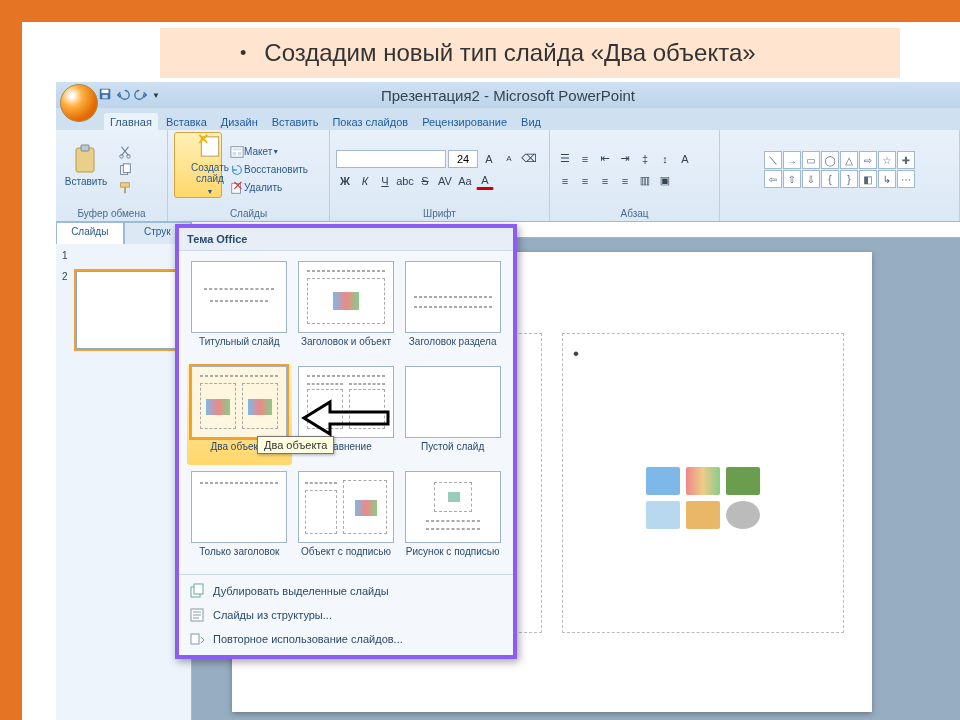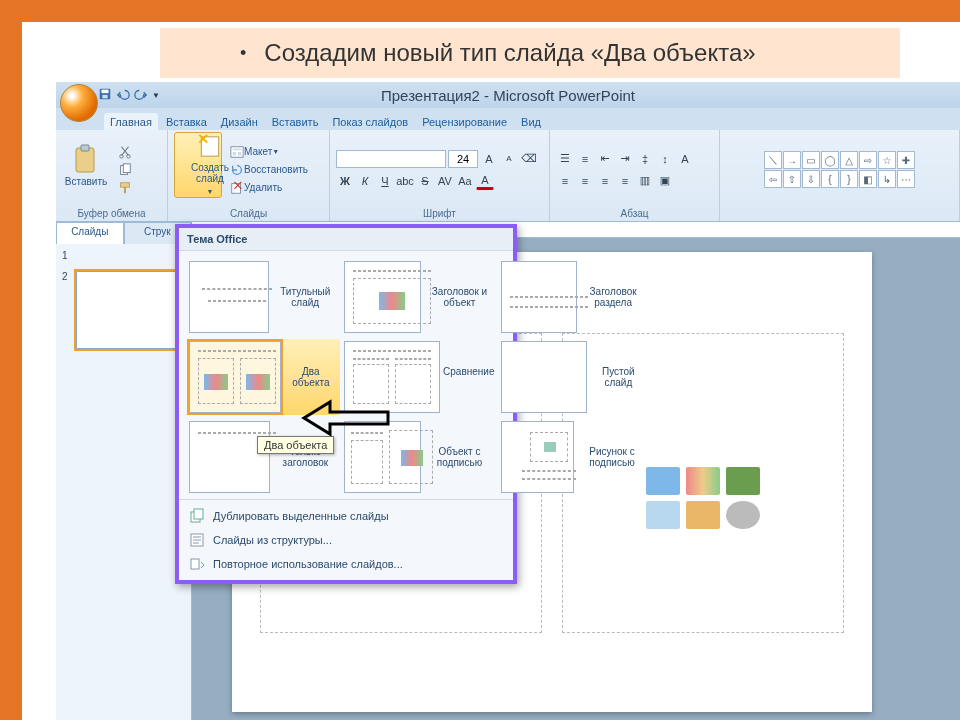--- a/index.html
+++ b/index.html
@@ -49,21 +49,21 @@
   .slide-title{font-size:34px;color:#222;margin-bottom:18px;}
   .two-cols{display:flex;gap:20px;height:300px;}
   .ph{flex:1;border:1px dashed #bbb;padding:10px;position:relative;}
   .ph-text{font-size:17px;color:#444;}
   .ph-icons{position:absolute;left:50%;top:55%;transform:translate(-50%,-50%);display:grid;grid-template-columns:repeat(3,34px);gap:6px;}
   .ph-icons div{width:34px;height:28px;border-radius:2px;}
   
   .gallery{position:absolute;left:175px;top:224px;width:342px;background:#f4f7fb;border:4px solid #8b5cf6;box-shadow:2px 3px 8px rgba(0,0,0,.35);z-index:50;font-size:11px;}
   .gal-title{font-weight:bold;padding:5px 8px;color:#2a4a6e;background:#e8eef6;border-bottom:1px solid #cdd9e8;}
   .gal-grid{display:grid;grid-template-columns:repeat(3,1fr);gap:8px 6px;padding:10px 10px 6px;}
-  .gal-item{display:flex;flex-direction:row;align-items:center;gap:3px;}
+  .gal-item{display:flex;flex-direction:column;align-items:center;gap:3px;}
   .gal-thumb{width:96px;height:72px;background:#fff;border:1px solid #9fb3ca;position:relative;padding:5px;}
   .gal-item.hover .gal-thumb{outline:2px solid #f0a030;background:#fff6df;}
   .gal-item.hover{background:linear-gradient(#fff0b8,#ffd76b);border-radius:3px;padding:2px;margin:-2px;}
   .gal-label{font-size:10px;color:#2a4a6e;text-align:center;line-height:11px;height:22px;}
   .gal-menu{border-top:1px solid #cdd9e8;padding:4px 0;}
   .gal-menu-item{display:flex;align-items:center;gap:8px;padding:4px 10px;color:#2a4a6e;}
   .gal-menu-item svg{width:16px;height:16px;}
   .tooltip{position:absolute;background:#ffffe1;border:1px solid #777;padding:2px 6px;font-size:11px;color:#333;box-shadow:1px 1px 3px rgba(0,0,0,.3);white-space:nowrap;}
   .arrow{position:absolute;z-index:60;}
   

